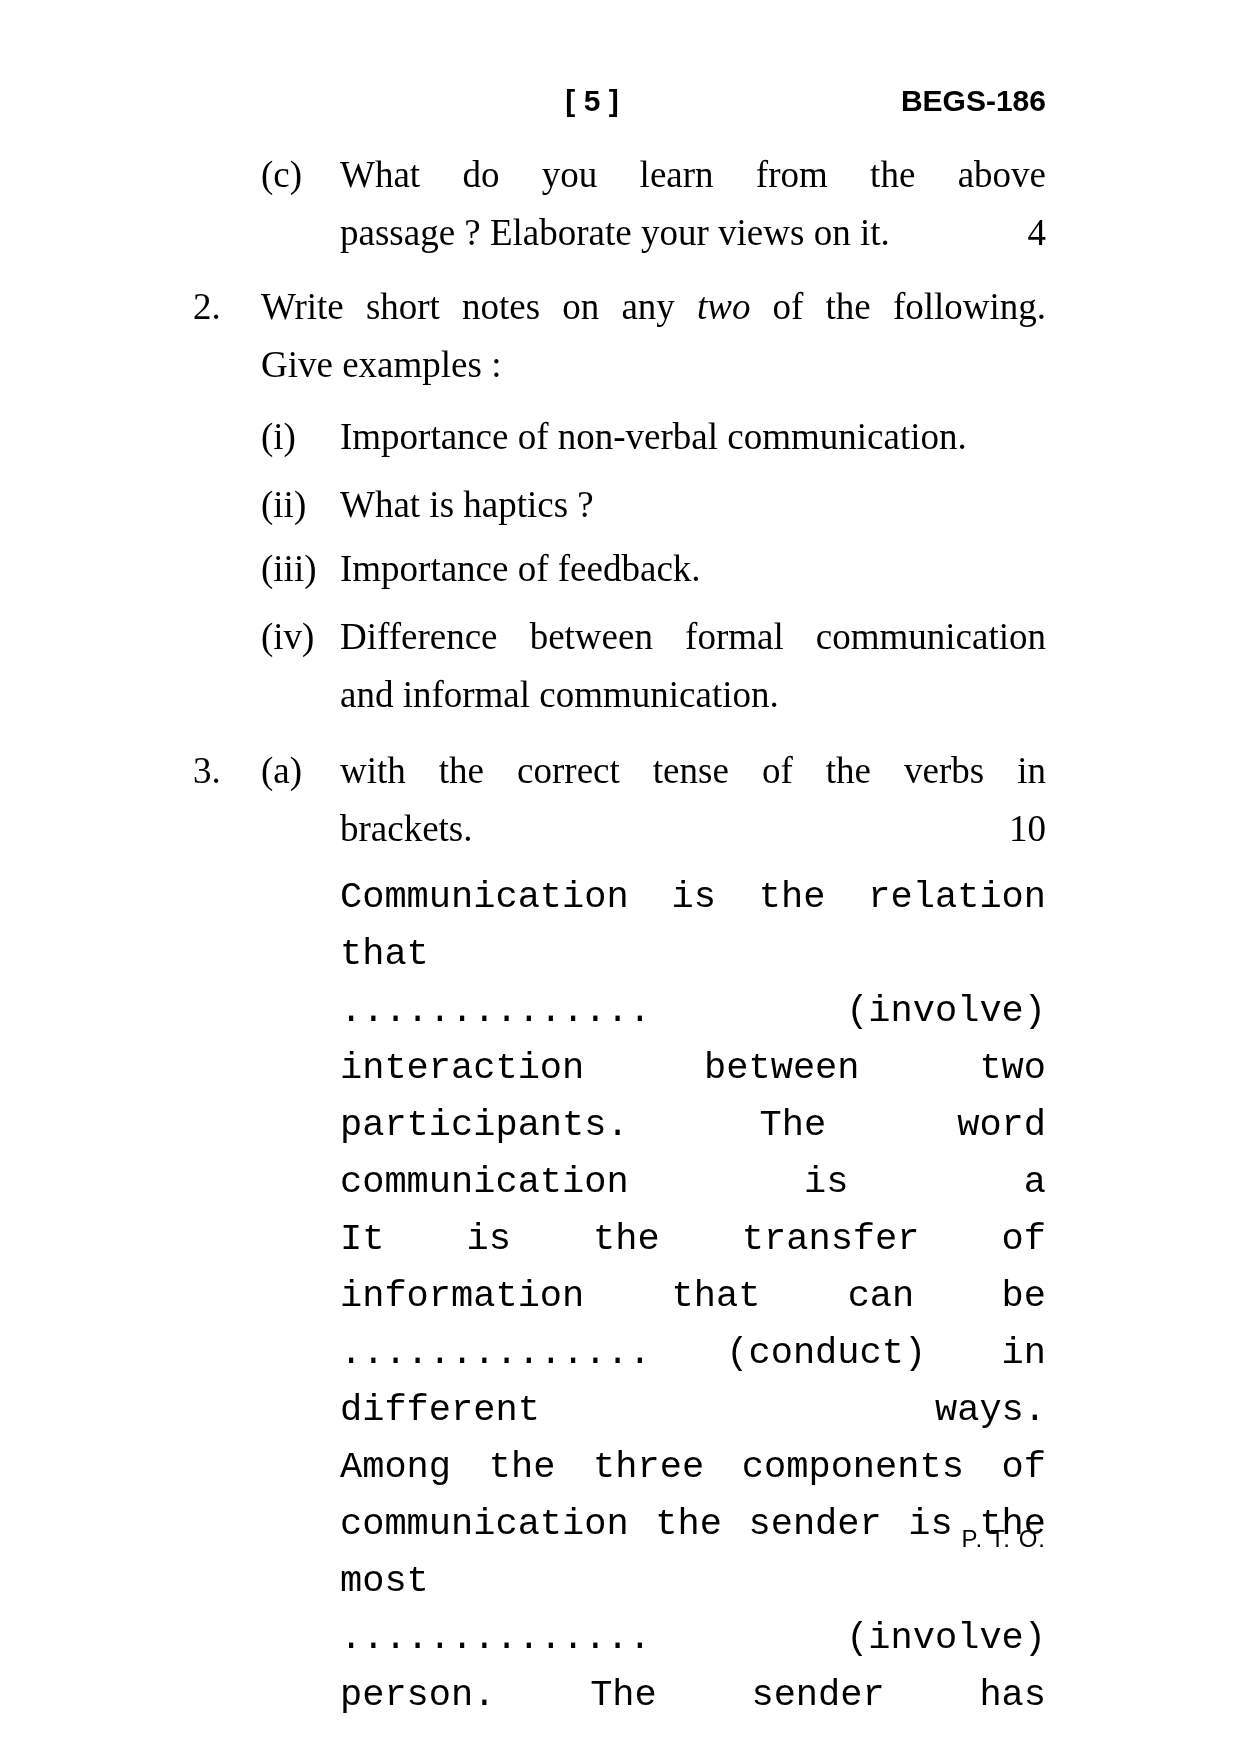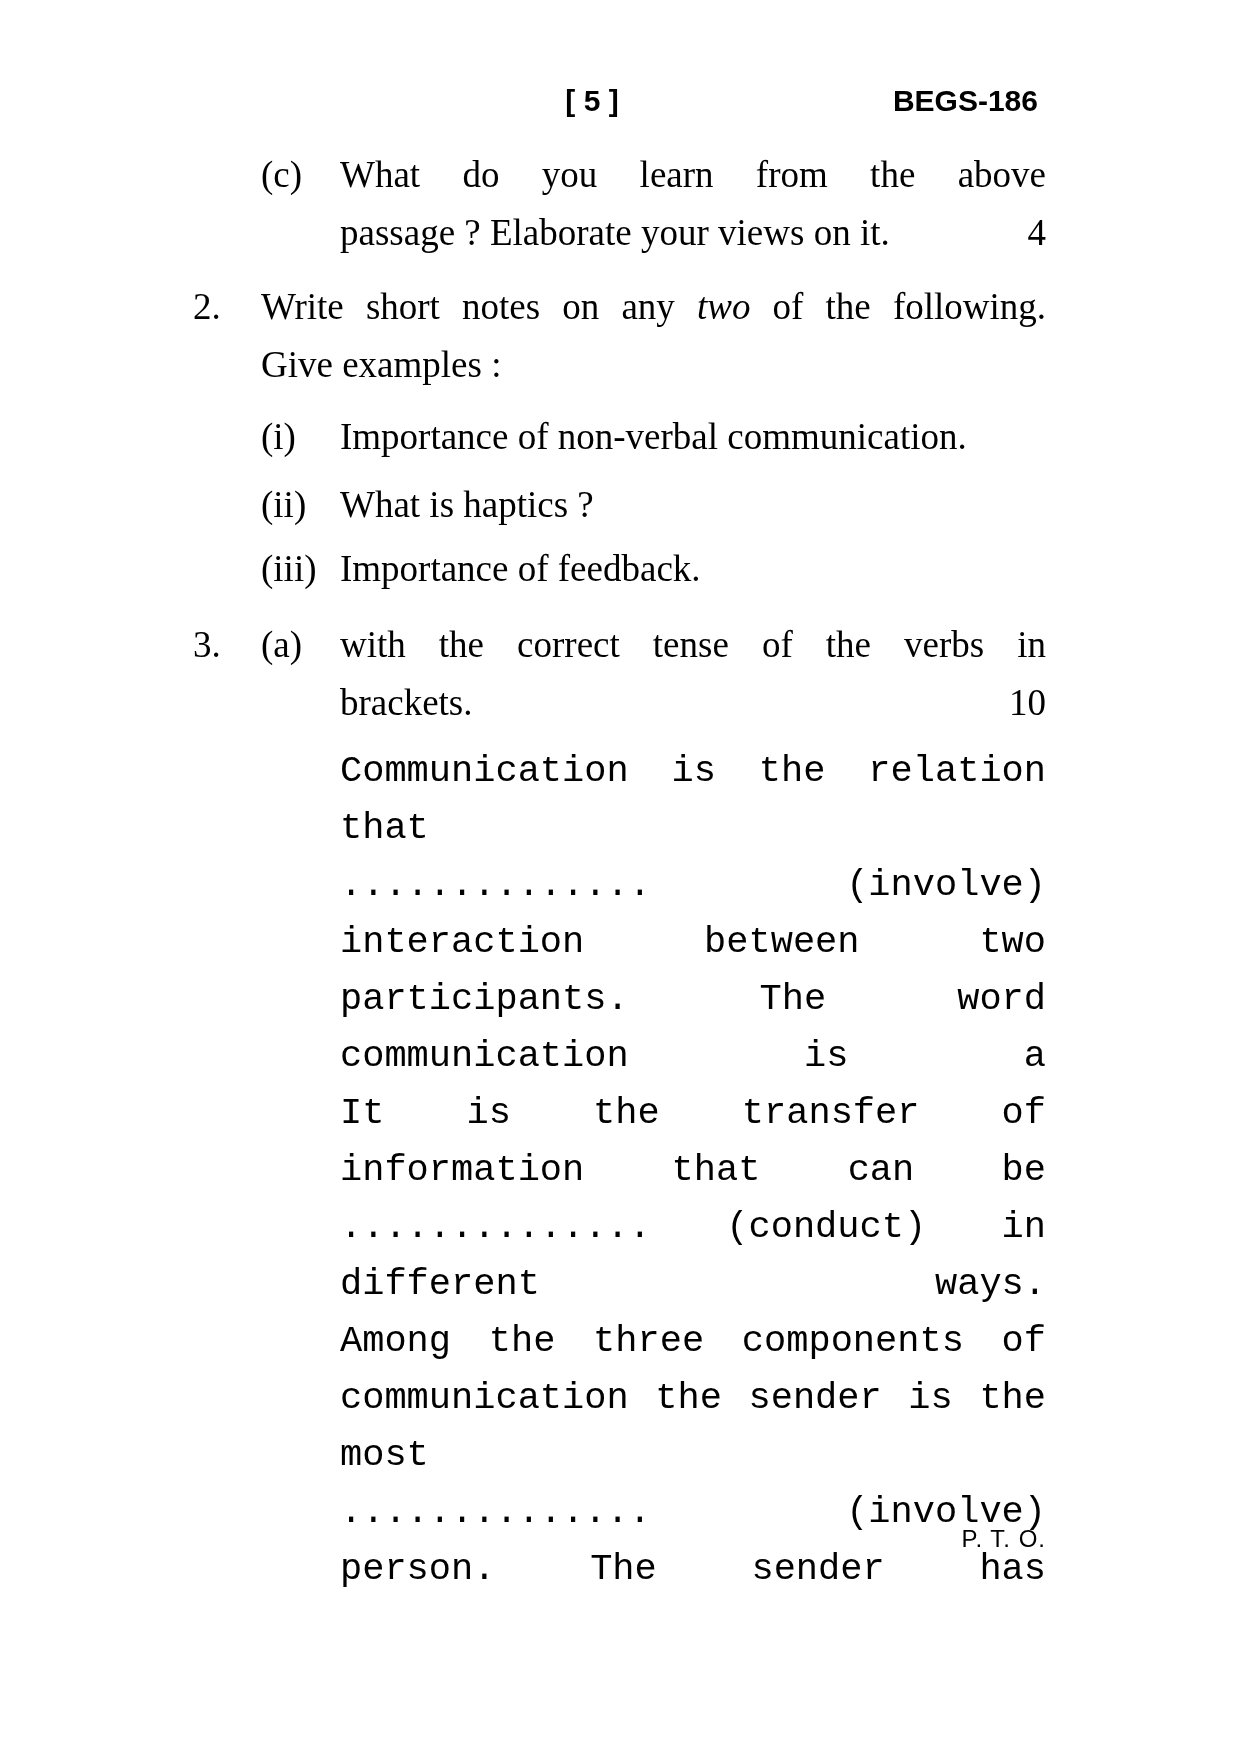--- a/index.html
+++ b/index.html
@@ -11,21 +11,21 @@
     color:#000000;
     font-family:"Liberation Serif", serif;
     overflow:hidden;
   }
   
   .pg-header {
     position:absolute; left:193px; top:84px; width:853px; height:40px;
     font-family:"Liberation Sans", sans-serif; font-weight:bold; font-size:30px;
   }
   .pg-header .center-num { position:absolute; left:0; right:55px; text-align:center; }
-  .pg-header .right-code { position:absolute; right:8px; top:0; }
+  .pg-header .right-code { position:absolute; right:0; top:0; }
   .pg-footer {
     position:absolute; top:1525px; right:195px;
     font-family:"Liberation Sans", sans-serif; font-weight:normal; font-size:24px;
     letter-spacing:1px;
   }
 
   .content { position:absolute; left:193px; top:146px; width:853px; font-size:37px; }
 
   .row { display:flex; align-items:flex-start; }
   .c1 { width:68px; flex:none; }   
@@ -96,20 +96,28 @@
       <div class="c2 line">(ii)</div>
       <div class="body line">What is haptics ?</div>
     </div>
 
     <div class="row mt6">
       <div class="c1"></div>
       <div class="c2 line">(iii)</div>
       <div class="body line">Importance of feedback.</div>
     </div>
 
+    <div class="row mt10">
+      <div class="c1"></div>
+      <div class="c2 line">(iv)</div>
+      <div class="body">
+        <div class="line jline">Difference between formal communication</div>
+        <div class="line">and informal communication.</div>
+      </div>
+    </div>
 
     <div class="row mt18">
       <div class="c1 line">3.</div>
       <div class="c2 line">(a)</div>
       <div class="body">
         <div class="line jline">with the correct tense of the verbs in</div>
         <div class="line marksline">
           <span>brackets.</span>
           <span class="marks">10</span>
         </div>

